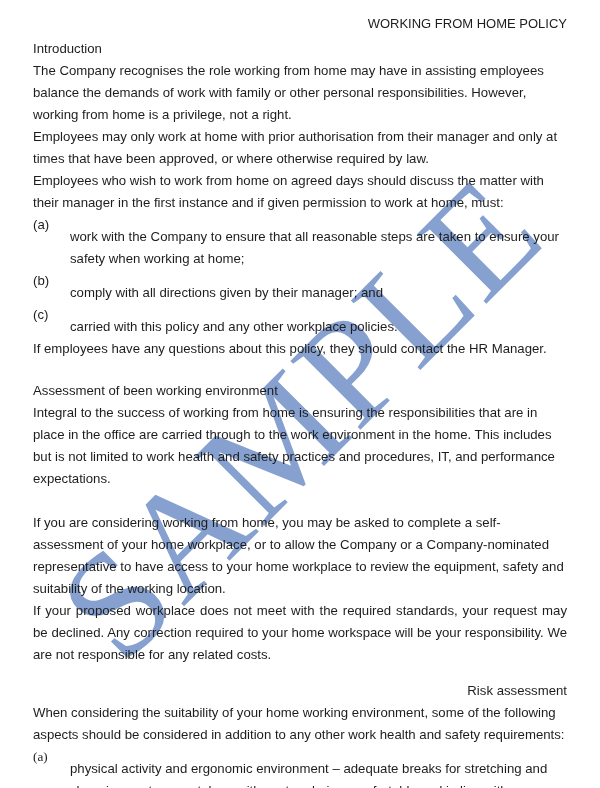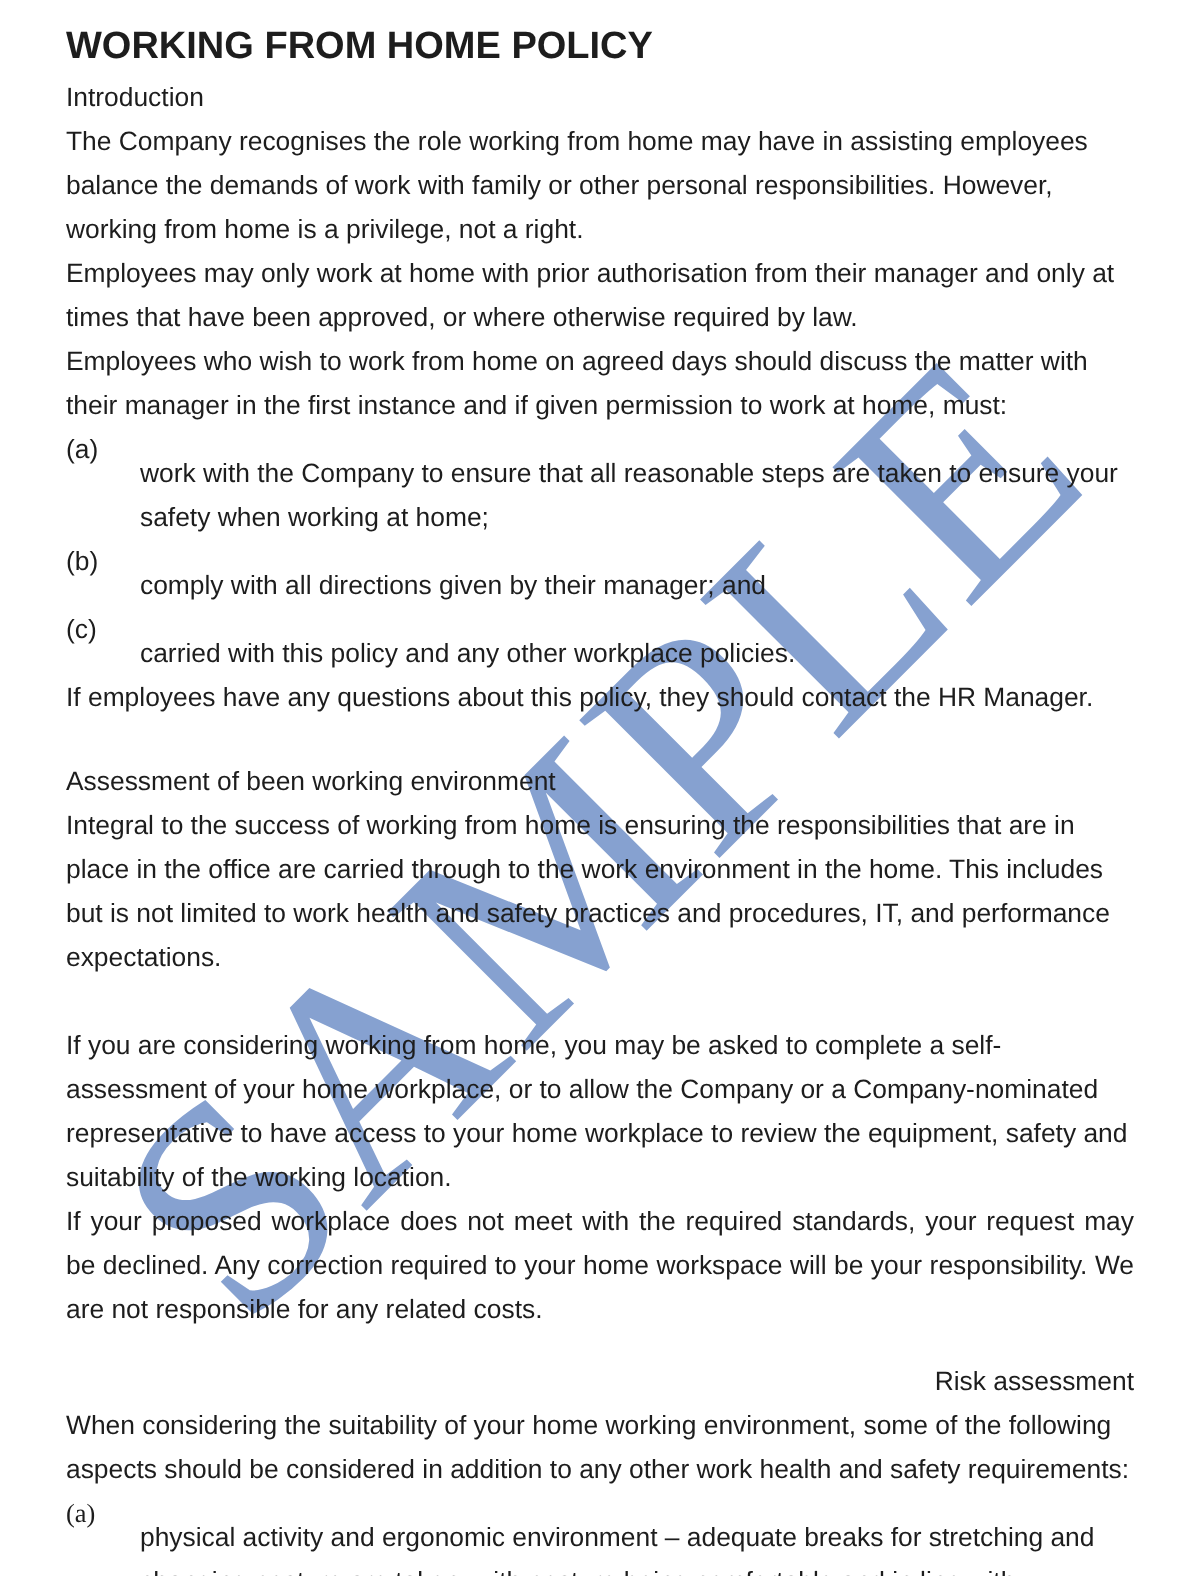--- a/index.html
+++ b/index.html
@@ -28,23 +28,23 @@
     letter-spacing: 2px;
     z-index: 0;
     pointer-events: none;
   }
   .content {
     position: relative;
     z-index: 1;
     padding: 13px 33px 0 33px;
   }
   .doc-title {
-    text-align: left;
-    font-weight: bold;
-    font-size: 19px;
+    text-align: right;
+    font-weight: normal;
+    font-size: 13px;
     margin: 0 0 3px 0;
   }
   .heading {
     font-weight: normal;
     margin: 0;
   }
   .heading.gap-lg { margin-top: 20px; }
   .heading.gap-md { margin-top: 14px; text-align: right; }
   p.para { margin: 0; }
   p.para.gap { margin-top: 22px; }

